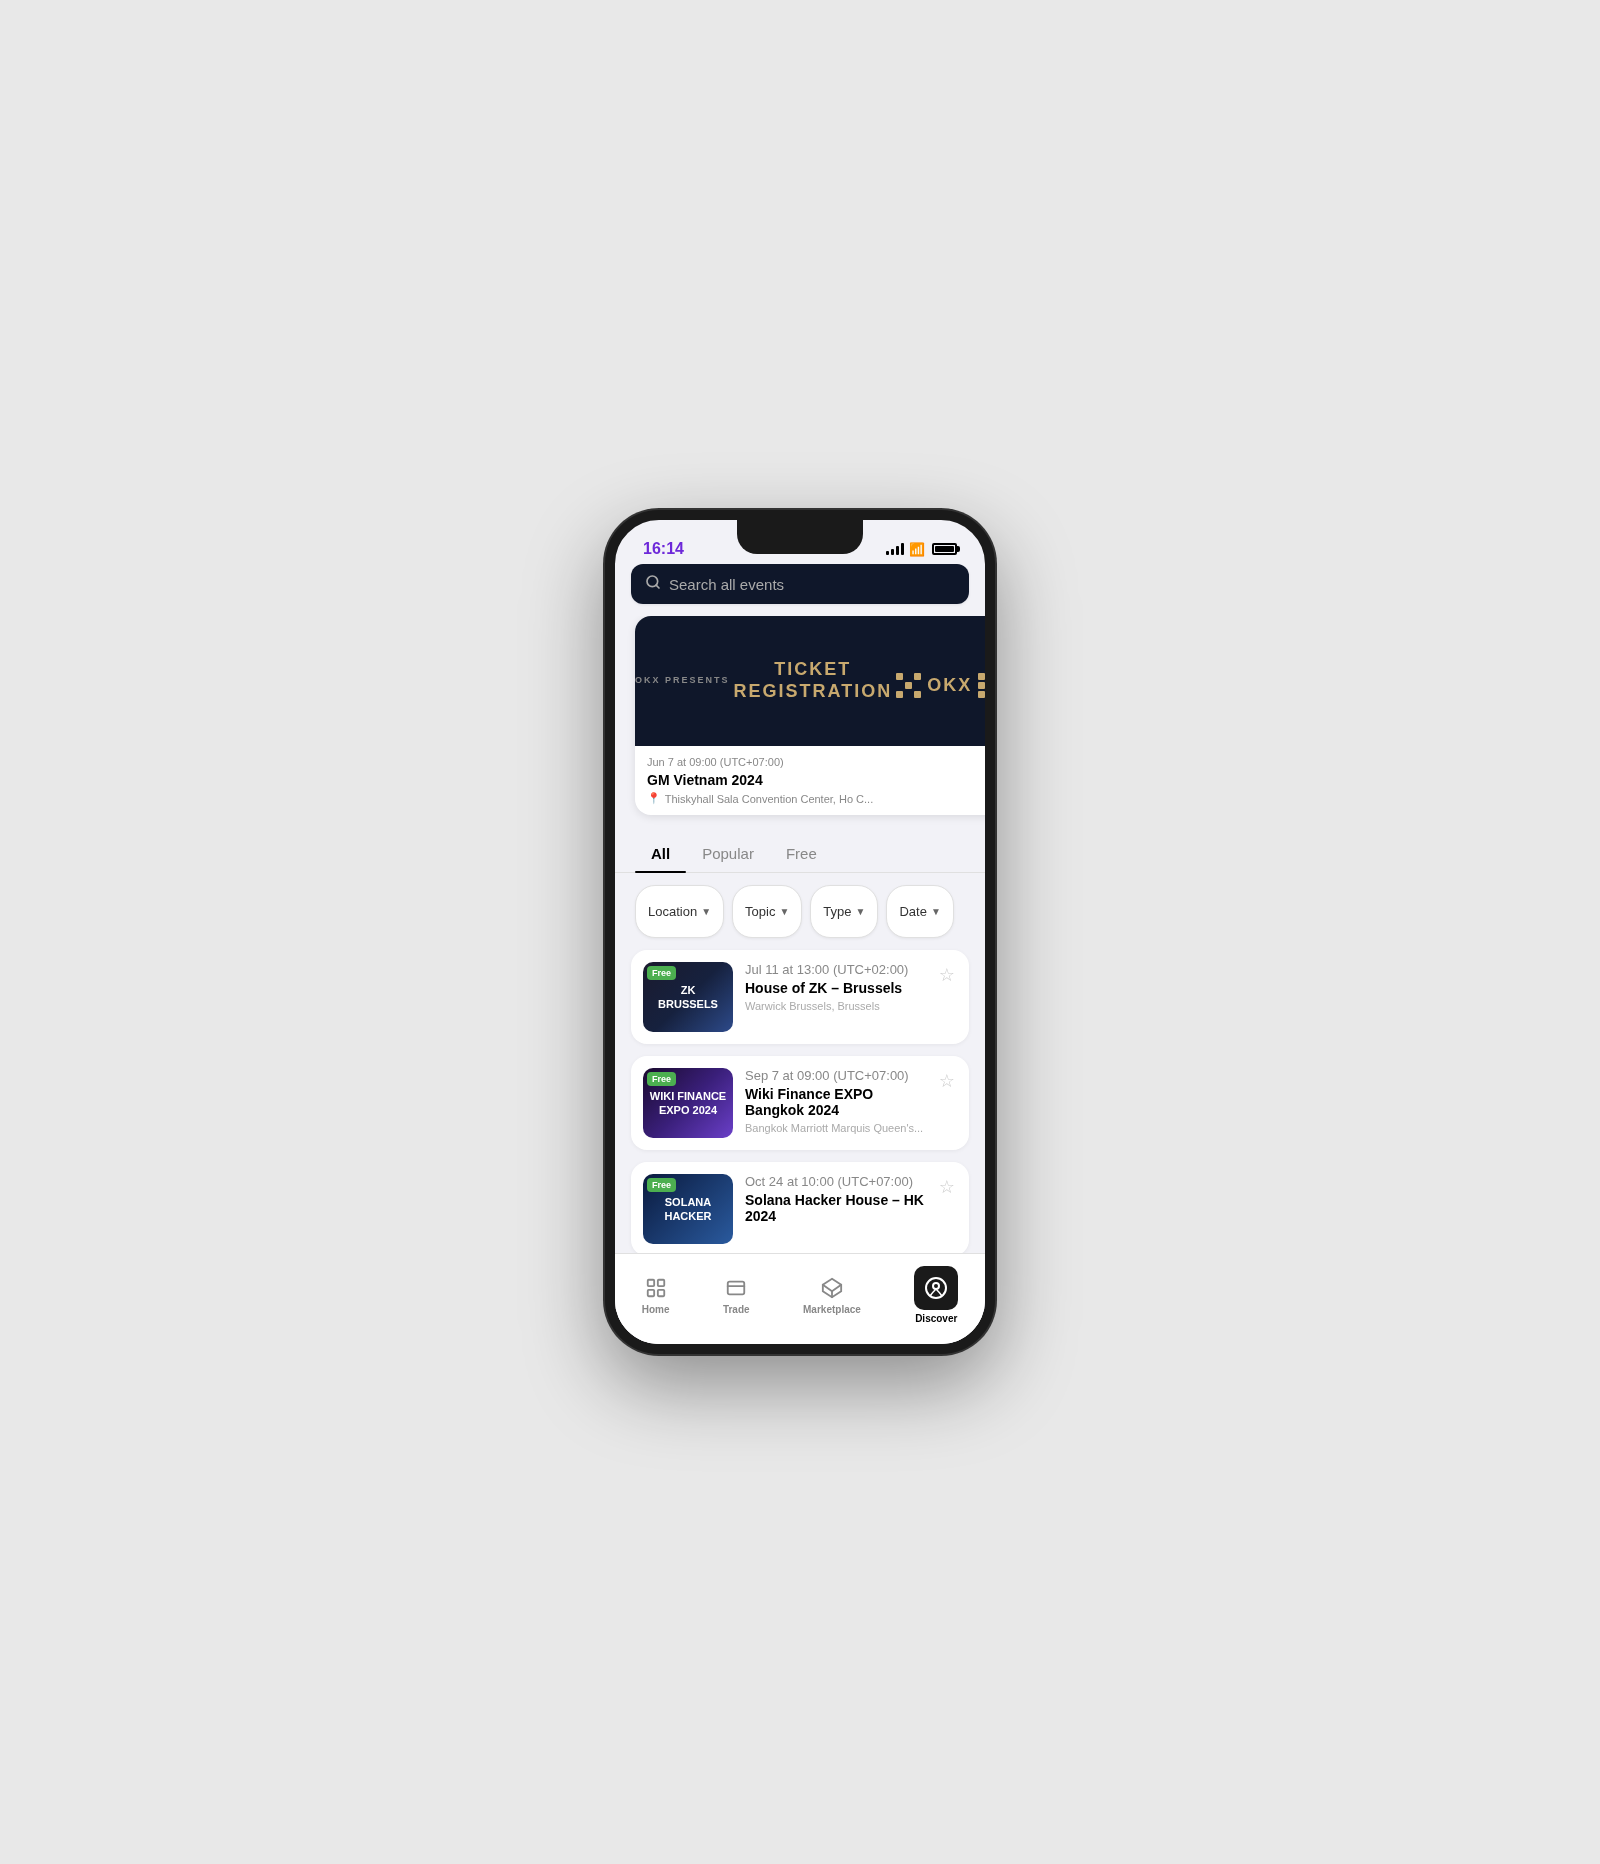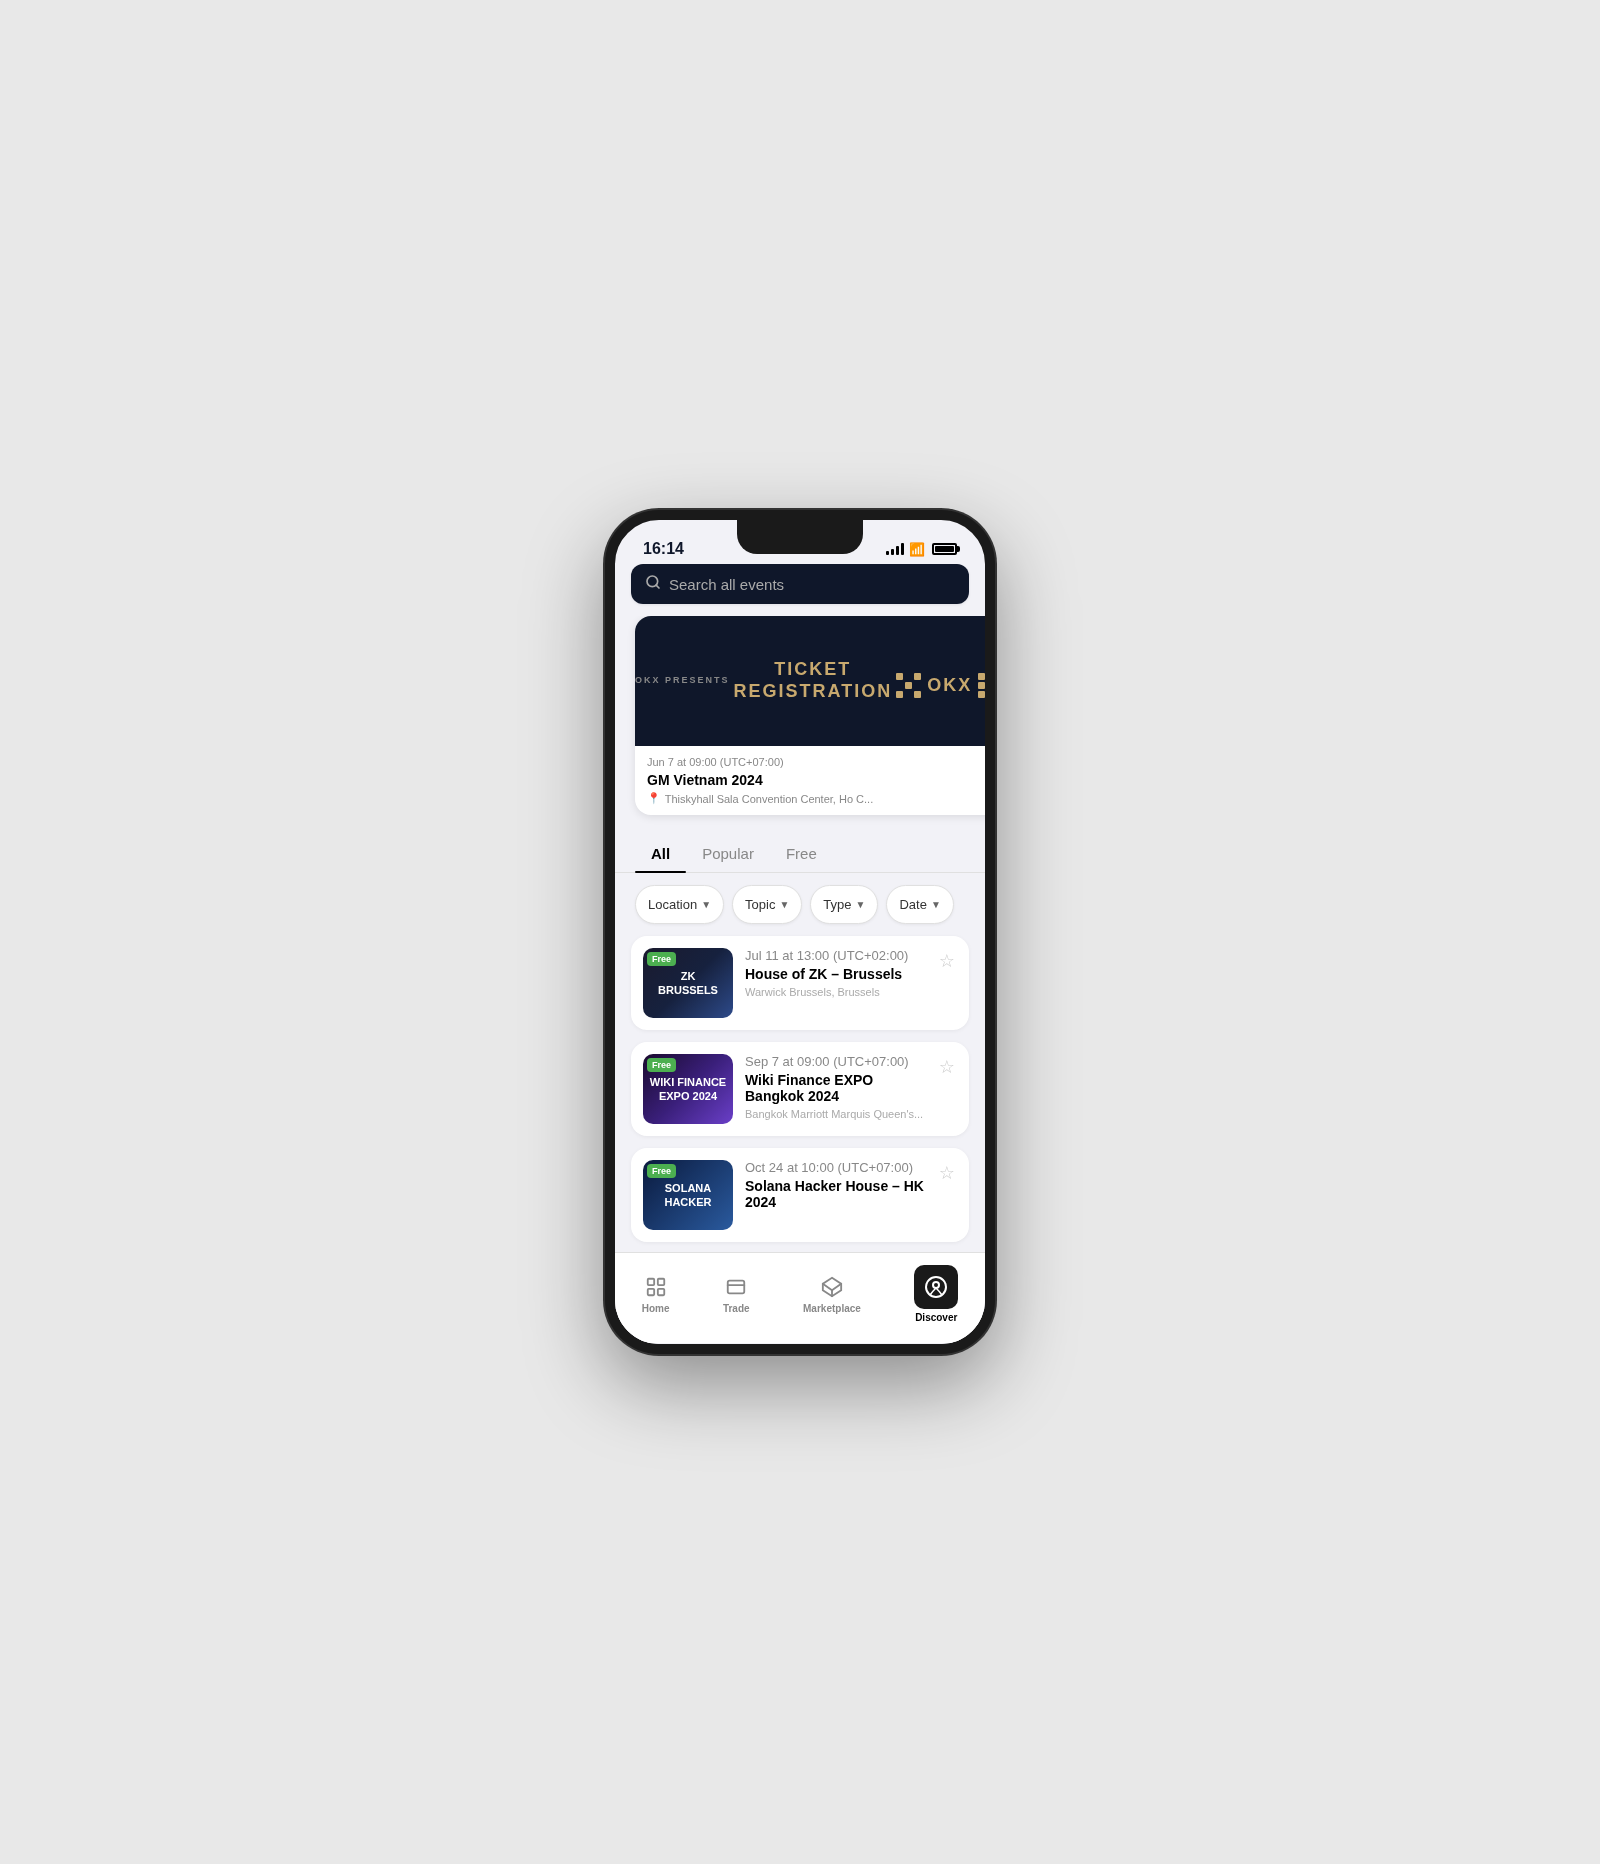--- a/index.html
+++ b/index.html
@@ -38,21 +38,21 @@
 
     
     .status-bar {
       display: flex;
       justify-content: space-between;
       align-items: center;
       padding: 14px 28px 0;
       height: 44px;
       font-size: 15px;
       font-weight: 600;
-      color: #0f172a;
+      color: #6d28d9;
       position: relative;
       z-index: 50;
     }
 
     .status-time {
       font-weight: 700;
       font-size: 16px;
     }
 
     .status-icons {
@@ -332,21 +332,21 @@
       display: flex;
       gap: 8px;
       padding: 12px 20px;
       background: #f2f2f7;
     }
 
     .dropdown-btn {
       background: #fff;
       border: 1px solid #e0e0e0;
       border-radius: 20px;
-      padding: 11px 12px;
+      padding: 18px 12px;
       font-size: 13px;
       color: #333;
       display: flex;
       align-items: center;
       gap: 4px;
       cursor: pointer;
       box-shadow: 0 1px 3px rgba(0,0,0,0.06);
     }
 
     .dropdown-arrow {

